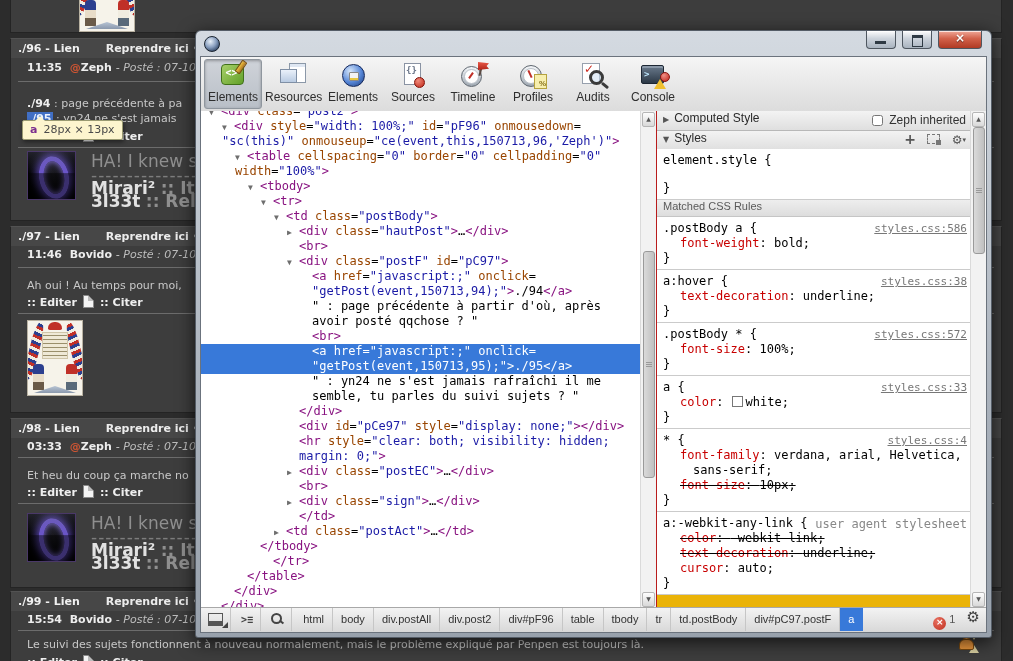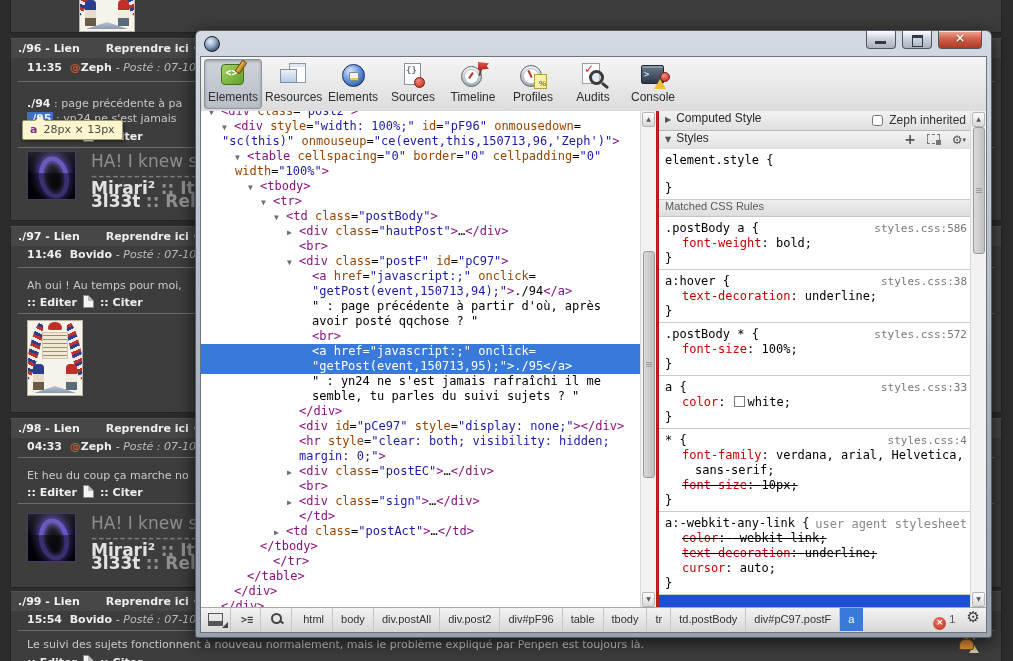--- a/index.html
+++ b/index.html
@@ -145,40 +145,40 @@
   
   .dt-content{position:absolute;left:0;right:0;top:54px;bottom:24px;overflow:hidden;}
   .pane-elements{position:absolute;left:0;top:0;bottom:0;width:455px;background:#fff;overflow:hidden;}
   .tree{position:absolute;left:0;right:15px;top:0;bottom:0;overflow:hidden;}
   .code-line{height:15px;line-height:15px;font:12px "DejaVu Sans Mono",monospace;white-space:pre;color:#000;}
   .code-line.clip{margin-top:-7px;}
   .code-line.sel{background:#3879d9;}
   .code-line.sel span{color:#fff !important;}
   .cell{display:inline-block;width:12px;color:#6e6e6e;font-size:8px;}
   .tk-p{color:#881280;} .tk-a{color:#994500;} .tk-v{color:#1a1aa6;} .tk-t{color:#000;}
-  .pane-styles{position:absolute;left:455px;right:0;top:0;bottom:0;background:#1d4ed8;border-left:3px solid #b91c1c;overflow:hidden;}
+  .pane-styles{position:absolute;left:455px;right:0;top:0;bottom:0;background:#eab308;border-left:1px solid #b91c1c;overflow:hidden;}
   .sec-h{height:19px;line-height:19px;background:linear-gradient(#f3f3f3,#dfdfdf);border-bottom:1px solid #b8b8b8;
         font:12px "Liberation Sans",sans-serif;color:#2a2a2a;padding-left:6px;position:relative;}
   .tri{font-size:8px;color:#555;margin-right:5px;font-family:"DejaVu Sans",sans-serif;}
   .sh-right{position:absolute;right:20px;top:0;height:19px;line-height:19px;}
   .cb{width:11px;height:11px;vertical-align:-2px;margin:0 3px 0 0;}
   .cb-lbl{color:#333;}
   .plus{font:bold 14px "DejaVu Sans",sans-serif;color:#555;margin-right:8px;vertical-align:top;}
   .picker{display:inline-block;width:11px;height:8px;border:1px dashed #777;position:relative;margin-right:8px;}
   .picker::after{content:"";position:absolute;right:-2px;bottom:-2px;width:5px;height:5px;background:#777;}
   .gear{font:12px "DejaVu Sans",sans-serif;color:#555;}
   .gear .dd{font-size:7px;vertical-align:2px;}
   .rules-scroll{position:absolute;left:0;right:15px;top:38px;bottom:0;overflow:hidden;
         font:12px "DejaVu Sans Mono",monospace;}
   .matched-bar{height:16px;line-height:16px;background:linear-gradient(#eee,#ddd);border-bottom:1px solid #c5c5c5;
         color:#5a5a5a;font:11px "Liberation Sans",sans-serif;padding-left:6px;}
   .rule{position:relative;border-bottom:1px solid #cbcbcb;padding:4px 4px 3px 6px;background:#fff;line-height:15px;}
   .rspacer{height:13px;}
   .rsel{color:#000;}
-  .rule-link{position:absolute;right:4px;top:5px;font:11px "DejaVu Sans Mono",monospace;color:#777;}
+  .rule-link{position:absolute;right:4px;top:5px;font:11px "DejaVu Sans Mono",monospace;color:#777;text-decoration:underline;}
   .rule-link.ua{text-decoration:none;color:#888;font:12px "DejaVu Sans Mono",monospace;}
   .prop{padding-left:30px;text-indent:-13px;color:#000;}
   .prop.struck{text-decoration:line-through;}
   .pname{color:#c80000;}
   .swatch{display:inline-block;width:9px;height:9px;border:1px solid #777;margin:0 3px -1px 1px;}
   
   .sbar{position:absolute;top:0;bottom:0;right:0;width:15px;background:#f2f2f2;border-left:1px solid #dadada;}
   .sbar .up,.sbar .dn{position:absolute;left:1px;right:1px;height:13px;text-align:center;line-height:12px;
         font-size:6px;color:#555;background:linear-gradient(#fdfdfd,#d9d9d9);border:1px solid #b5b5b5;border-radius:2px;}
   .sbar .up{top:1px;} .sbar .dn{bottom:1px;}
@@ -284,21 +284,21 @@
     </div>
   </div>
 
   <div class="post p3">
     <div class="p-headbg"></div>
     <div class="p-head">
       <span class="p-num">./98 - Lien</span>
       <span class="p-resume">Reprendre ici •«</span>
     </div>
     <div class="p-byline">
-      <span>04:33</span>&nbsp;
+      <span>03:33</span>&nbsp;
       <span><span class="at">@</span><span>Zeph</span></span>
       <span class="p-posted">- Posté : 07-10</span>
     </div>
     <div class="p-hr" style="top:38px;"></div>
     <div class="p-body" style="top:50px;">Et heu du coup ça marche no</div>
     <div class="p-actions" style="top:66px;">
       <span class="b">:: Editer</span><span class="page-ic"></span><span class="b">:: Citer</span>
     </div>
     <div class="p-hr" style="top:84px;"></div>
     <div class="quote-av avatar0" style="left:16px;top:94px;">

